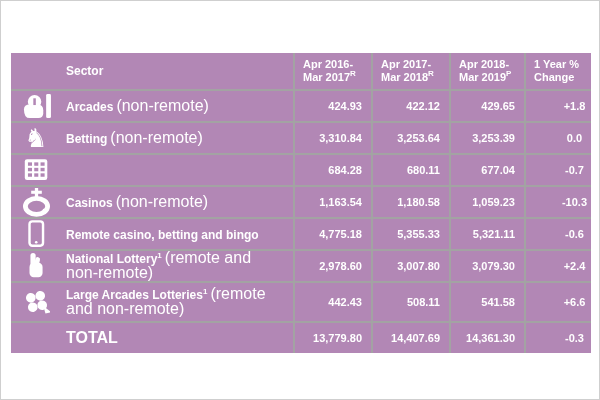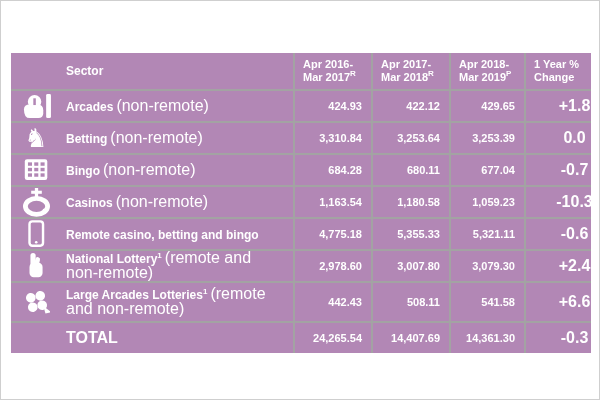--- a/index.html
+++ b/index.html
@@ -16,21 +16,21 @@
   .head{flex-direction:column;align-items:flex-start;justify-content:center;
         padding-left:8px;font-weight:bold;font-size:11px;line-height:13px;}
   .head .hline{white-space:nowrap;}
   .head sup, .label sup{font-size:8px;vertical-align:super;line-height:0;}
   .sector-head{padding-left:55px;font-weight:bold;font-size:12px;align-items:center;flex-direction:row;}
   .sector{padding:0;}
   .icon-box{width:50px;min-width:50px;display:flex;align-items:center;justify-content:center;}
   .label{flex:1;font-size:12px;font-weight:bold;line-height:13px;padding-right:6px;margin-left:5px;}
   .note{font-size:16px;font-weight:normal;margin-left:3px;}
   .num{justify-content:flex-end;padding-right:9px;font-weight:bold;font-size:11px;}
-  .chg{justify-content:center;font-weight:bold;font-size:16px;}
+  .chg{justify-content:center;font-weight:bold;font-size:11px;}
   .total-label{padding-left:55px;font-size:16px;font-weight:bold;}
   .glyph-icon{font-family:"DejaVu Sans",sans-serif;font-size:26px;line-height:1;color:#fff;}
   svg{display:block;}
 </style>
 </head>
 <body>
 
 <div class="canvas">
   <div class="ggy-table">
 
@@ -92,23 +92,20 @@
           <rect x="5.5" y="4.5" width="4.5" height="3.8" fill="#b287b5"></rect>
           <rect x="12.5" y="4.5" width="4.5" height="3.8" fill="#b287b5"></rect>
           <rect x="19.5" y="4.5" width="4.5" height="3.8" fill="#b287b5"></rect>
           <rect x="5.5" y="10.6" width="4.5" height="3.8" fill="#b287b5"></rect>
           <rect x="12.5" y="10.6" width="4.5" height="3.8" fill="#b287b5"></rect>
           <rect x="19.5" y="10.6" width="4.5" height="3.8" fill="#b287b5"></rect>
           <rect x="5.5" y="16.7" width="4.5" height="3.8" fill="#b287b5"></rect>
           <rect x="12.5" y="16.7" width="4.5" height="3.8" fill="#b287b5"></rect>
           <rect x="19.5" y="16.7" width="4.5" height="3.8" fill="#b287b5"></rect>
         </svg>
-      </span>
-      <span class="label">
-        <span>Bingo</span><sup></sup><span class="note">(non-remote)</span>
       </span>
     </div>
     <div class="cell num">684.28</div>
     <div class="cell num">680.11</div>
     <div class="cell num">677.04</div>
     <div class="cell chg">-0.7</div>
 
     <div class="cell sector">
       <span class="icon-box">
         <svg width="31" height="29" viewBox="0 0 32 30">
@@ -177,19 +174,19 @@
       </span>
     </div>
     <div class="cell num">442.43</div>
     <div class="cell num">508.11</div>
     <div class="cell num">541.58</div>
     <div class="cell chg">+6.6</div>
 
     <div class="cell sector">
       <span class="total-label">TOTAL</span>
     </div>
-    <div class="cell num">24,265.54</div>
+    <div class="cell num">13,779.80</div>
     <div class="cell num">14,407.69</div>
     <div class="cell num">14,361.30</div>
     <div class="cell chg">-0.3</div>
 
   </div>
 </div>
 
 </body></html>

